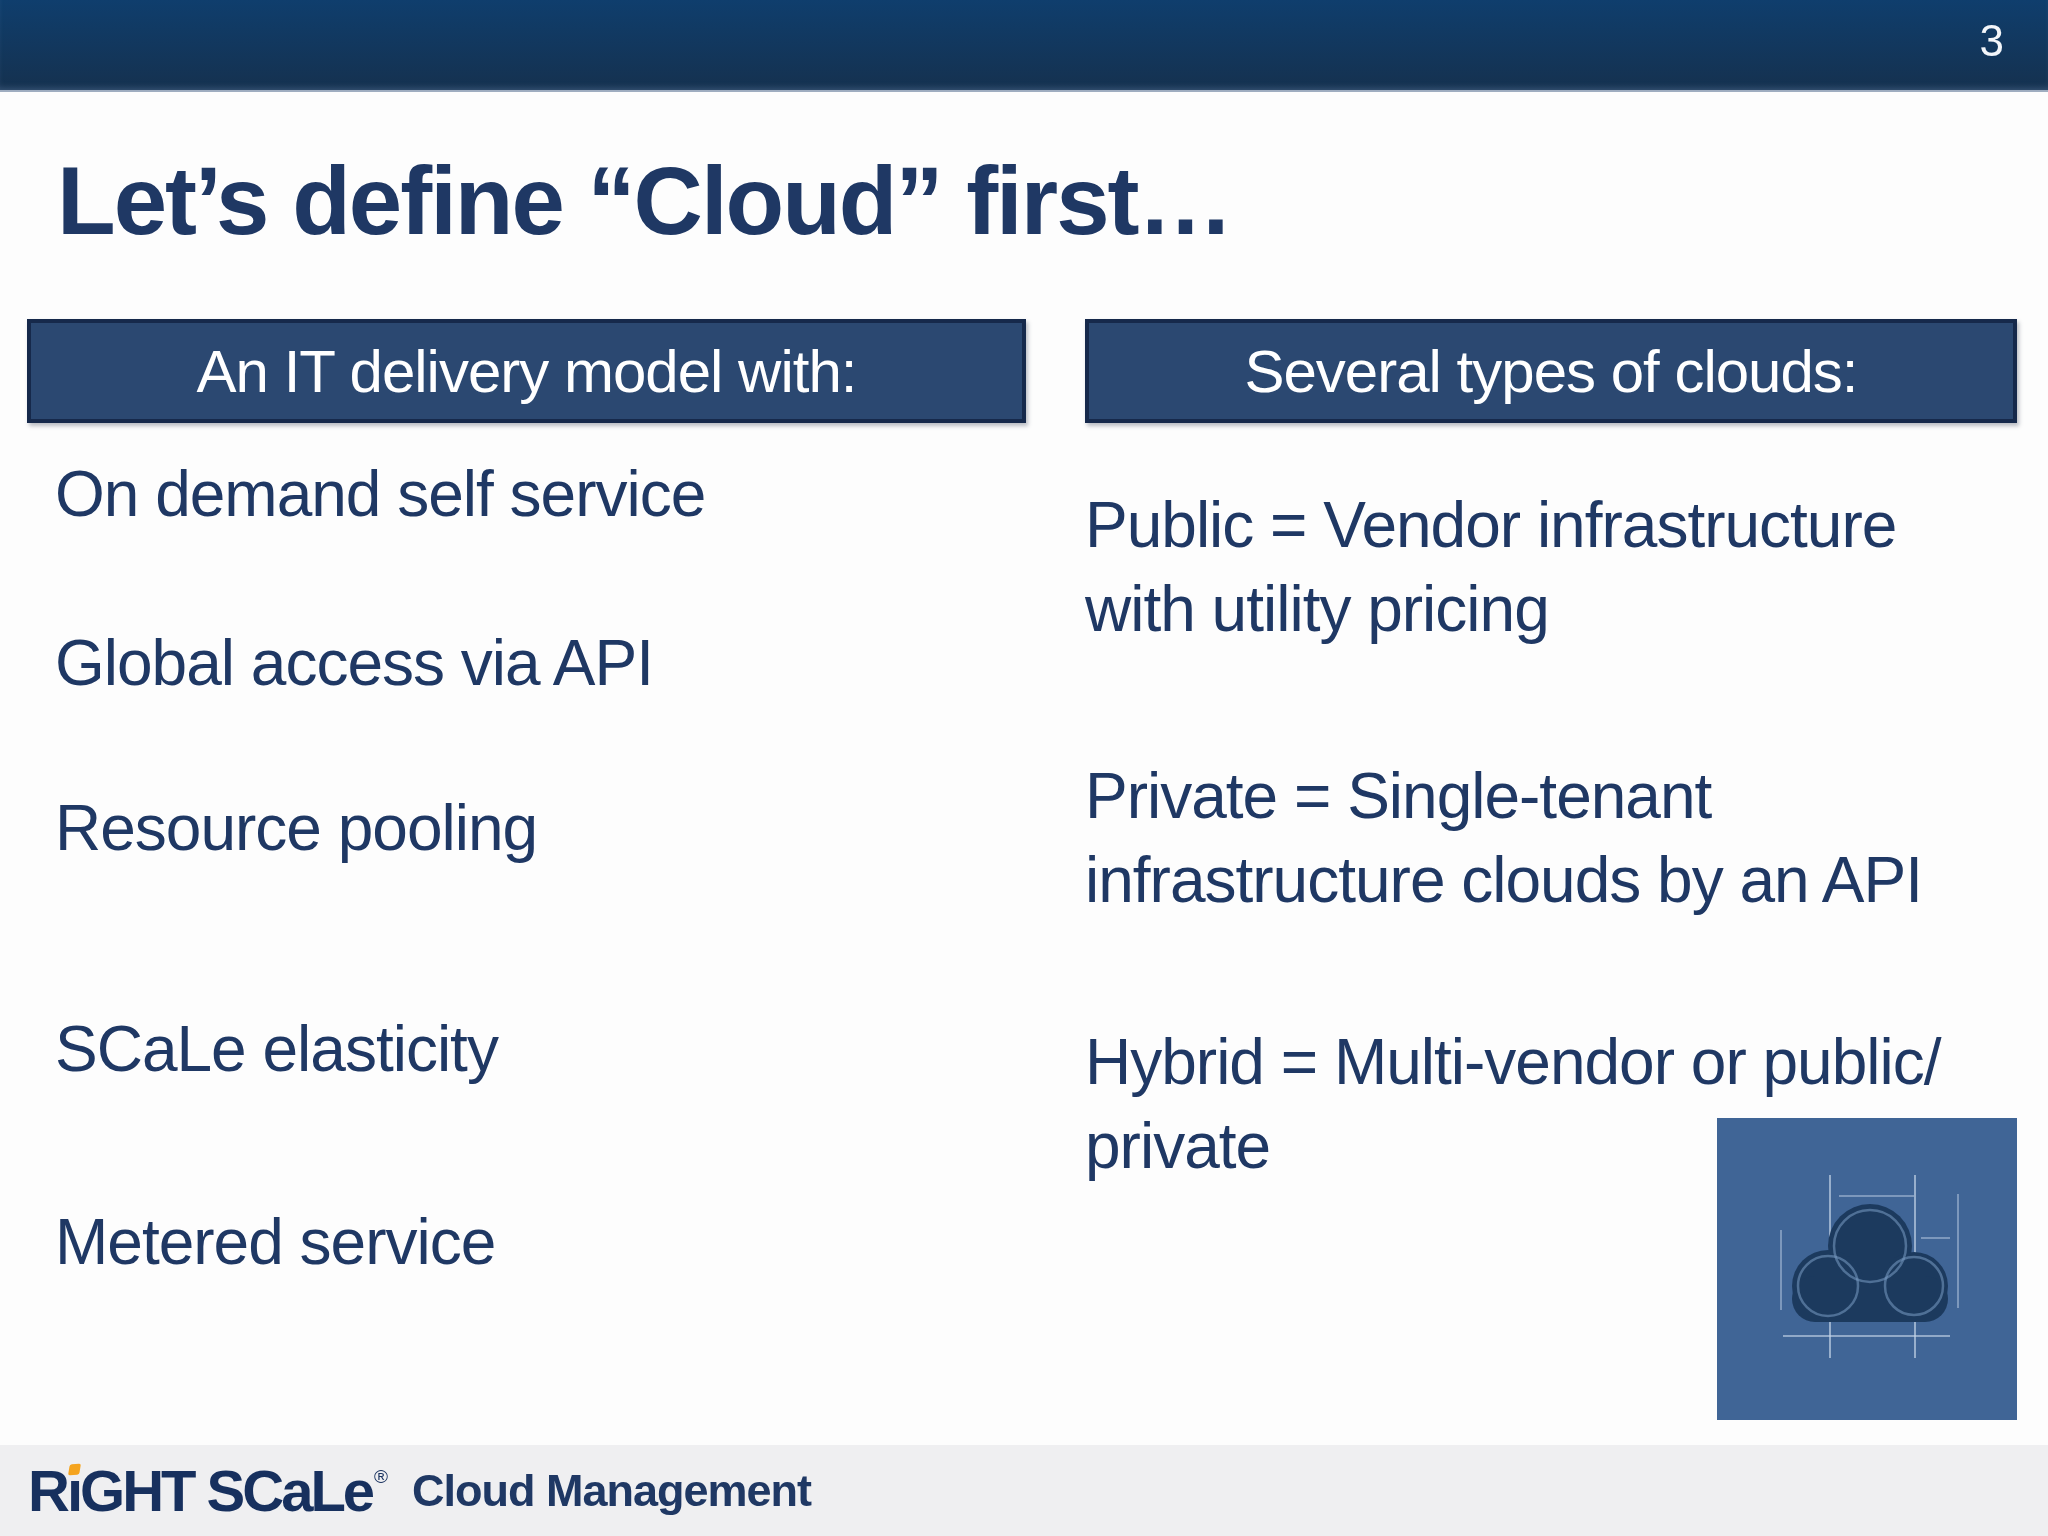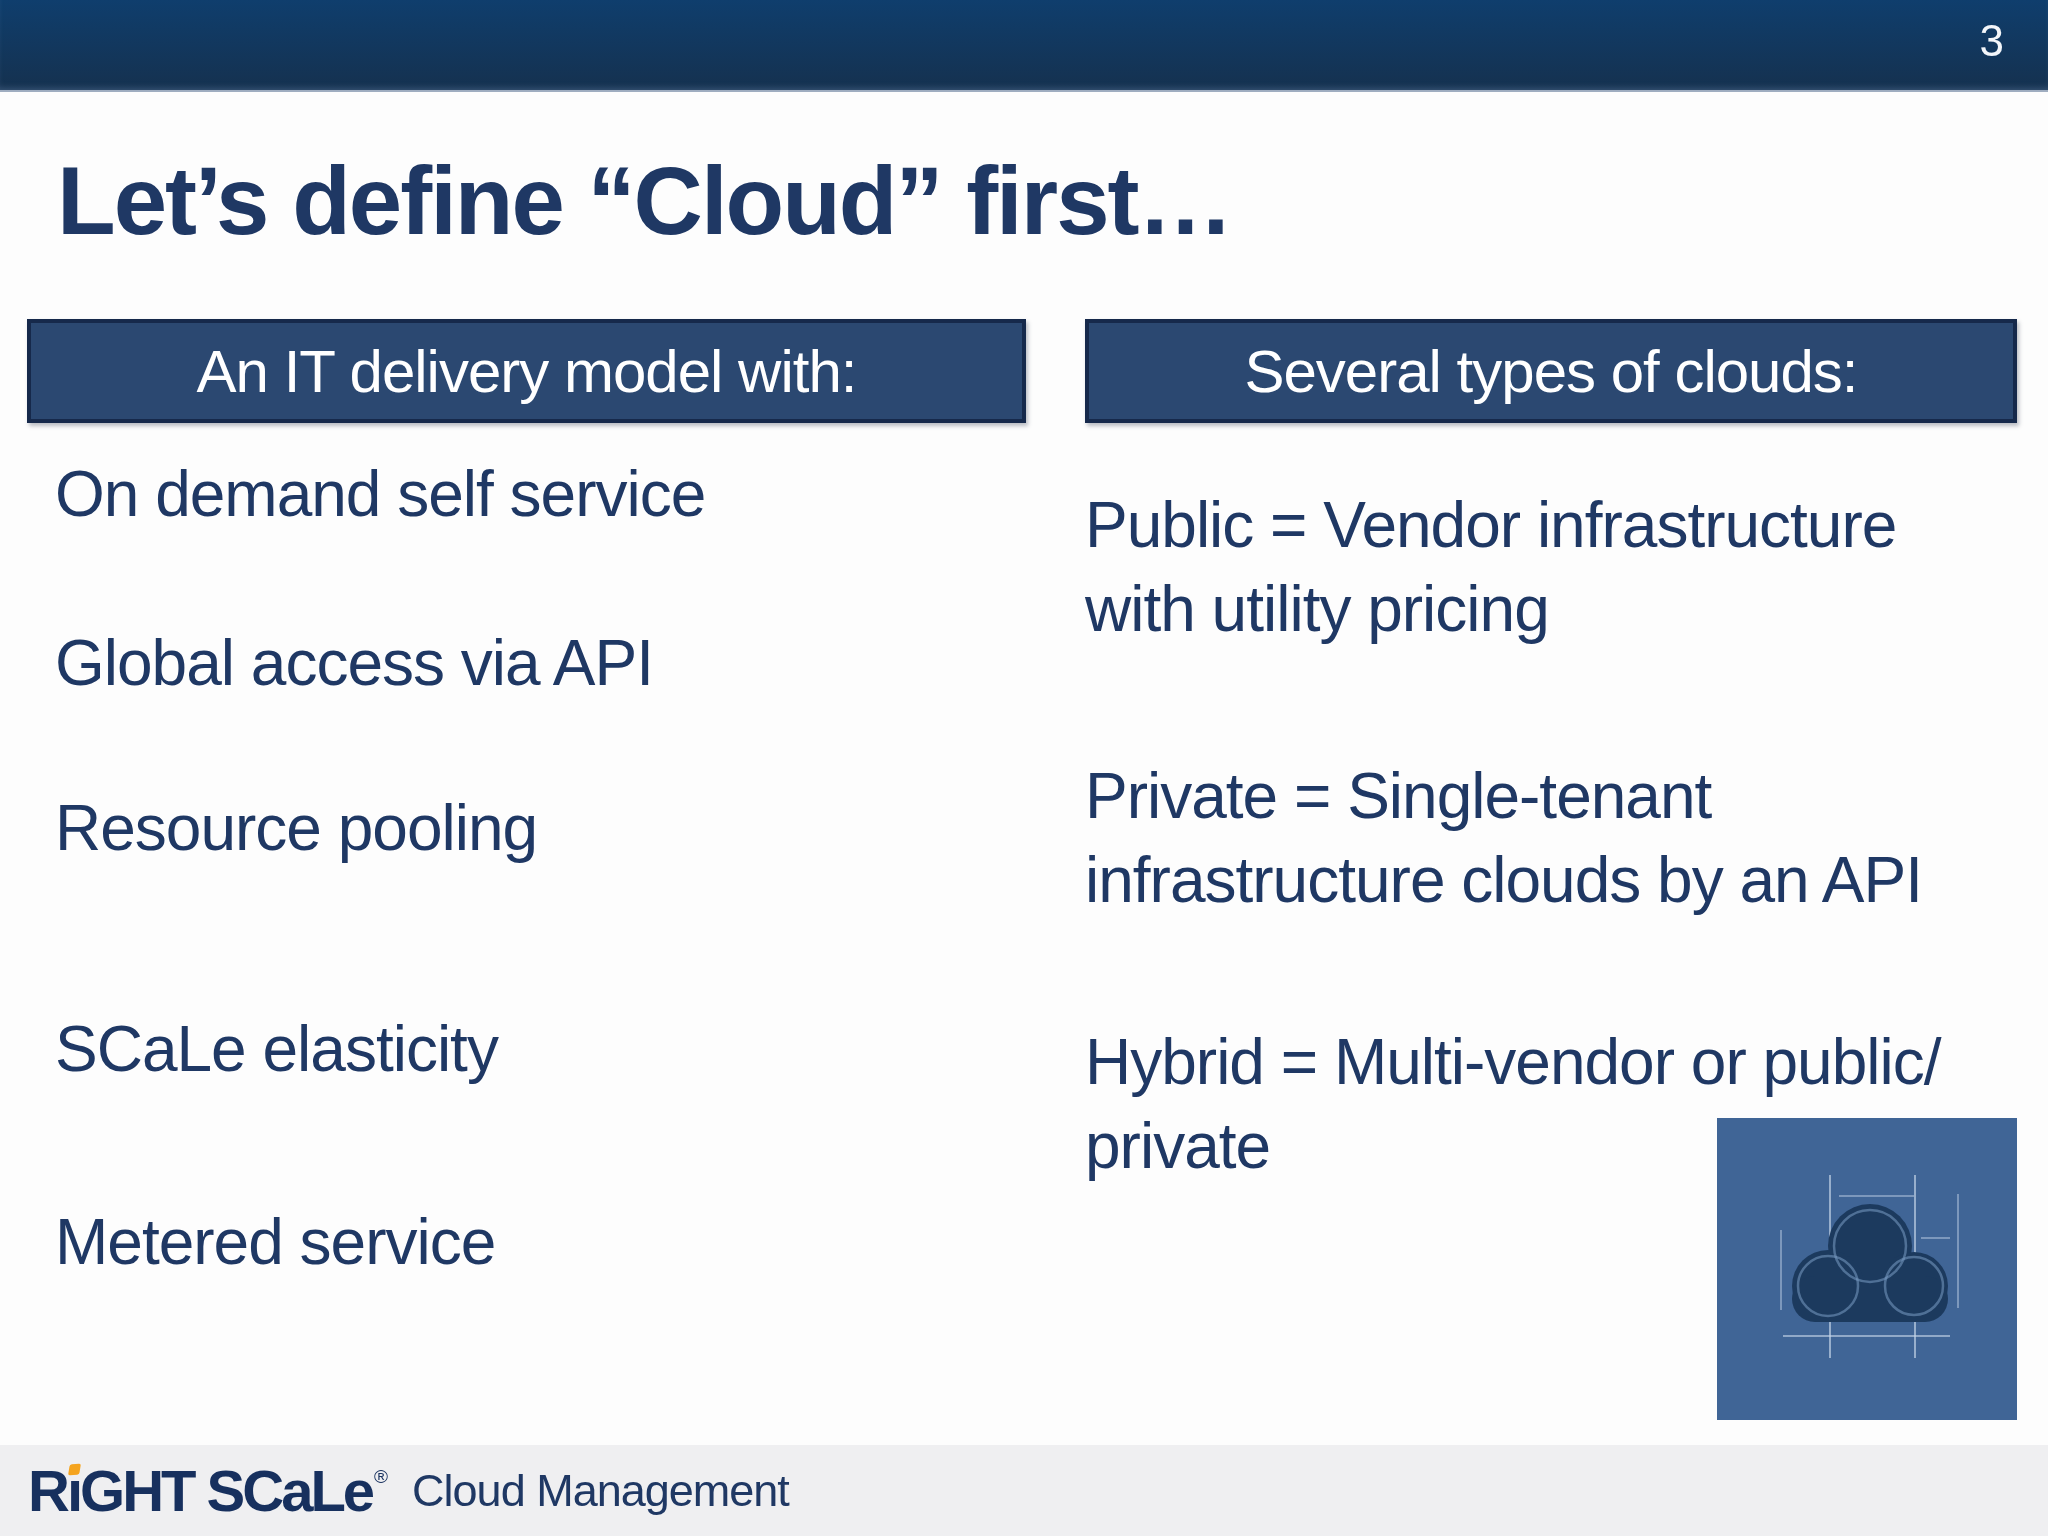--- a/index.html
+++ b/index.html
@@ -63,21 +63,21 @@
   .brand-i{position:relative;display:inline-block;}
   .i-dot{
     position:absolute;left:2px;top:7px;width:11px;height:11px;
     background:var(--logo-dot);border-radius:2px;transform:skewX(-14deg) rotate(-5deg);
   }
   .registered{
     font-size:19px;color:var(--logo-navy);position:relative;top:-28px;left:2px;
     letter-spacing:0;font-weight:normal;
   }
   .tagline{
-    font-size:45px;font-weight:normal;color:var(--navy-text);margin-left:26px;
+    font-size:45px;font-weight:bold;color:var(--navy-text);margin-left:26px;
     letter-spacing:-1px;white-space:nowrap;
   }
 </style>
 </head>
 <body>
 
 <div class="slide">
 
   <div class="topbar">
     <div class="slide-number">3</div>

